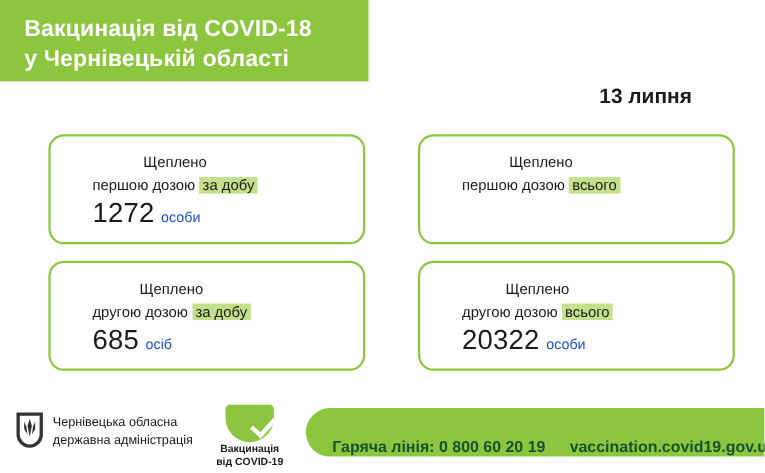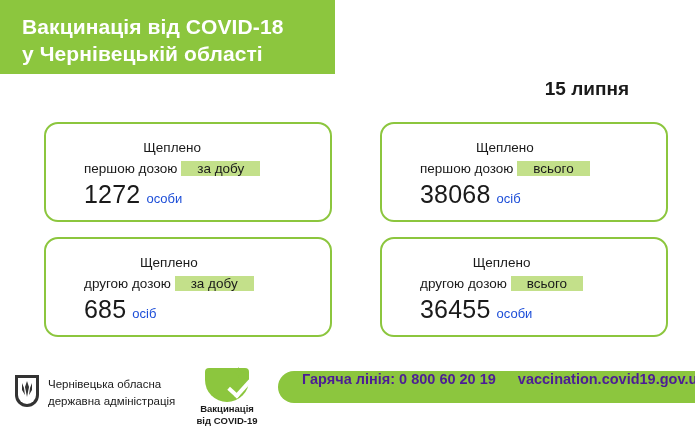--- a/index.html
+++ b/index.html
@@ -68,21 +68,21 @@
     left: 38px;
     top: 14px;
     font-size: 13.5px;
     color: #1a1a1a;
     line-height: 1.55;
     white-space: nowrap;
     text-align: center;
   }
   .hl {
     background: #c3e08a;
-    padding: 0 16px;
+    padding: 0 3px;
   }
   .card-value {
     position: absolute;
     left: 38px;
     bottom: 11px;
     white-space: nowrap;
   }
   .card-number {
     font-size: 25px;
     font-weight: normal;
@@ -163,26 +163,26 @@
     font-weight: bold;
     color: #1a1a1a;
     line-height: 1.25;
   }
   
   .hotline {
     position: absolute;
     left: 278px;
     top: 7px;
     width: 417px;
-    height: 32px;
+    height: 44px;
     background: #8cc63e;
     border-radius: 22px 0 0 22px;
-    color: #4c1d95;
+    color: #14532d;
     display: flex;
-    align-items: flex-start;
+    align-items: flex-end;
     gap: 22px;
     padding-left: 24px;
     box-sizing: border-box;
   }
   .hotline-phone {
     font-size: 14.5px;
     font-weight: bold;
     white-space: nowrap;
   }
   .hotline-site {
@@ -195,59 +195,56 @@
 <body>
 
 <div class="poster">
 
   <div class="header-band"></div>
   <div class="header-title">
     <span>Вакцинація від COVID-18</span>
     <span class="line2">у Чернівецькій  області</span>
   </div>
 
-  <div class="date">15 липня</div>
+  <div class="date">13 липня</div>
 
   <div class="card card-1">
     <div class="card-label">
       <span>Щеплено</span><br>
       <span>першою дозою </span><span class="hl">за добу</span>
     </div>
     <div class="card-value">
       <span class="card-number">1272</span><span class="card-unit">особи</span>
     </div>
   </div>
 
   <div class="card card-2">
     <div class="card-label">
       <span>Щеплено</span><br>
       <span>першою дозою </span><span class="hl">всього</span>
     </div>
-    <div class="card-value">
-      <span class="card-number">38068</span><span class="card-unit">осіб</span>
-    </div>
   </div>
 
   <div class="card card-3">
     <div class="card-label">
       <span>Щеплено</span><br>
       <span>другою дозою </span><span class="hl">за добу</span>
     </div>
     <div class="card-value">
       <span class="card-number">685</span><span class="card-unit">осіб</span>
     </div>
   </div>
 
   <div class="card card-4">
     <div class="card-label">
       <span>Щеплено</span><br>
       <span>другою дозою </span><span class="hl">всього</span>
     </div>
     <div class="card-value">
-      <span class="card-number">36455</span><span class="card-unit">особи</span>
+      <span class="card-number">20322</span><span class="card-unit">особи</span>
     </div>
   </div>
 
   <div class="footer">
 
     <svg class="emblem" viewBox="0 0 26 34">
       <path d="M1 1 h24 v20 a12 12 0 0 1 -12 12 a12 12 0 0 1 -12 -12 z" fill="#333333"></path>
       <path d="M4 4 h18 v17 a9 9 0 0 1 -9 9 a9 9 0 0 1 -9 -9 z" fill="#ffffff"></path>
       <path d="M13 7 l2 6 l-2 10 l-2 -10 z" fill="#333333"></path>
       <path d="M8 9 l2 5 l1 7 l-3 -5 z" fill="#333333"></path>

